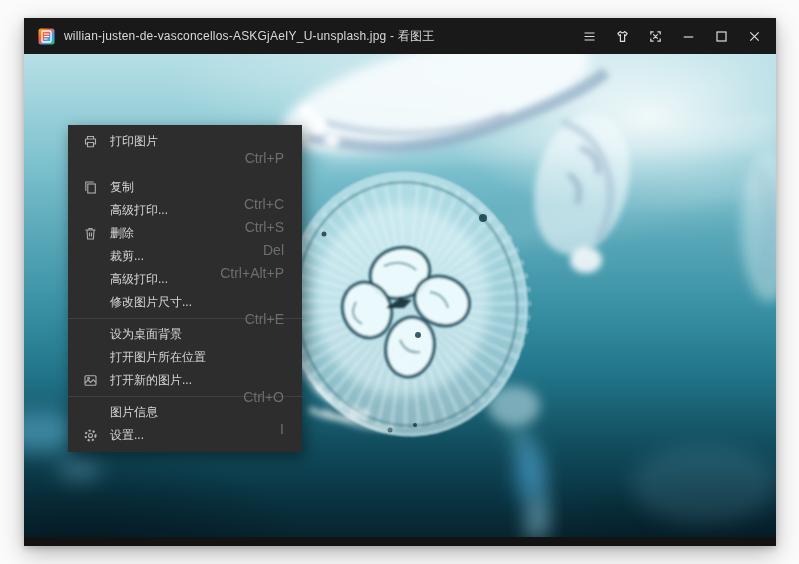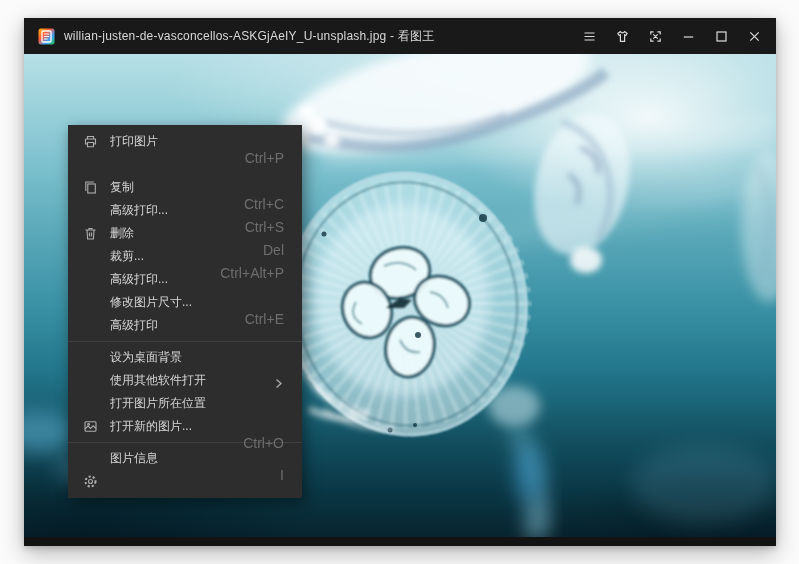--- a/index.html
+++ b/index.html
@@ -241,43 +241,29 @@
         <span class="mis"></span>
       </div>
 
       <div class="mi">
         <span class="mic"></span>
         <span class="mil">修改图片尺寸...</span>
         <span class="mis">Ctrl+E</span>
       </div>
 
 
-      <div class="mi">
-        <span class="mic"></span>
-        <span class="mil">高级打印</span>
-        <span class="mis"></span>
-      </div>
 
       <div class="menu-sep"></div>
 
       <div class="mi">
         <span class="mic"></span>
         <span class="mil">设为桌面背景</span>
         <span class="mis"></span>
       </div>
 
-      <div class="mi">
-        <span class="mic"></span>
-        <span class="mil">使用其他软件打开</span>
-        <span class="sub-arrow">
-          <svg viewBox="0 0 11 11">
-              <path d="M3.5 1.5 L8 5.5 L3.5 9.5"></path>
-            </svg>
-        </span>
-      </div>
 
       <div class="mi">
         <span class="mic"></span>
         <span class="mil">打开图片所在位置</span>
         <span class="mis"></span>
       </div>
 
       <div class="mi">
         <span class="mic">
           <svg viewBox="0 0 15 15">
@@ -298,20 +284,21 @@
         <span class="mis">I</span>
       </div>
 
       <div class="mi">
         <span class="mic">
           <svg viewBox="0 0 15 15">
               <circle cx="7.5" cy="7.5" r="5" stroke-width="2" stroke-dasharray="2.2 2"></circle>
               <circle cx="7.5" cy="7.5" r="2"></circle>
             </svg>
         </span>
+        <span class="mil">设置...</span>
         <span class="mis"></span>
       </div>
 
     </div>
   </div>
 
   <div class="bottombar"></div>
 </div>
 
 </body></html>

